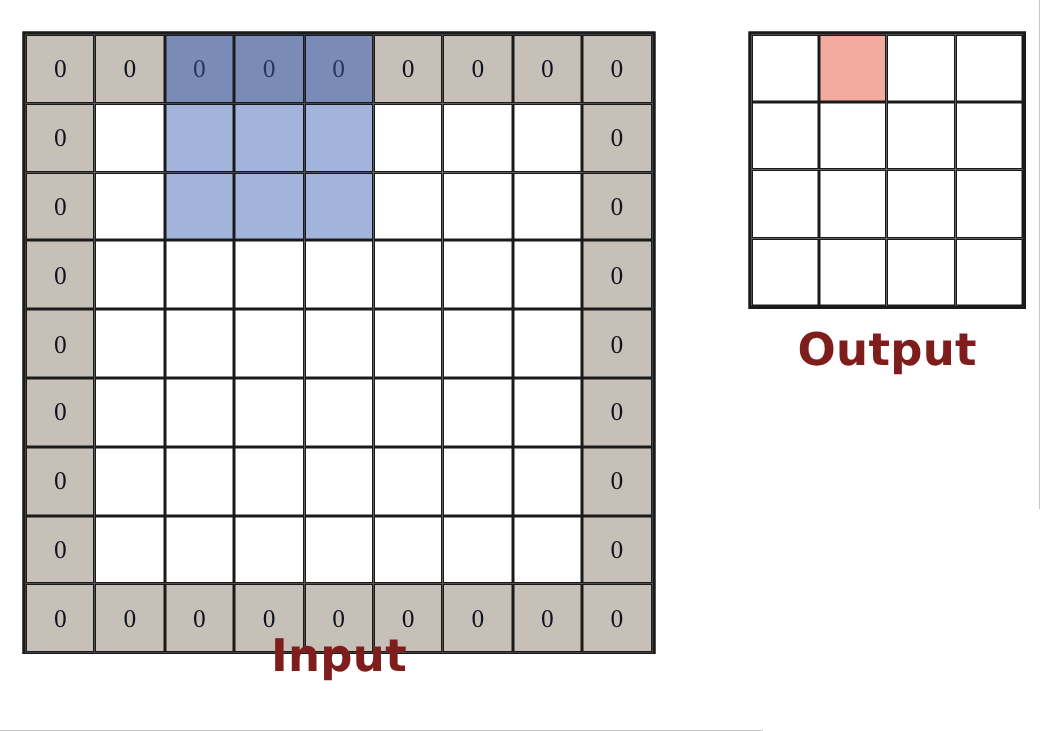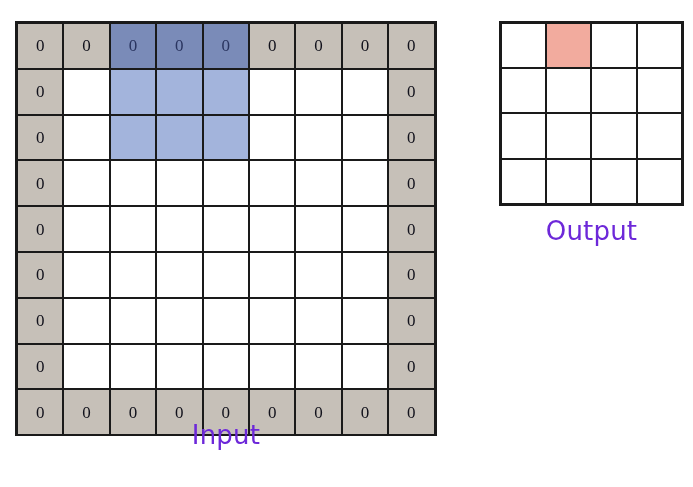--- a/index.html
+++ b/index.html
@@ -69,23 +69,23 @@
     grid-template-rows: repeat(4, 45.2px);
     width: 184.8px;
     height: 184.8px;
   }
 
   
   .caption {
     position: absolute;
     text-align: center;
     font-family: "DejaVu Sans", sans-serif;
-    font-weight: normal;
-    font-size: 26px;
-    color: #6d28d9;
+    font-weight: bold;
+    font-size: 30px;
+    color: #7f1d1d;
     letter-spacing: 0.2px;
     white-space: nowrap;
   }
   #input-caption  { left: 15px;  top: 420px; width: 422px; }
   #output-caption { left: 499px; top: 216px; width: 185px; }
 </style>
 </head>
 <body>
 
 <div class="panel" id="input-panel">

